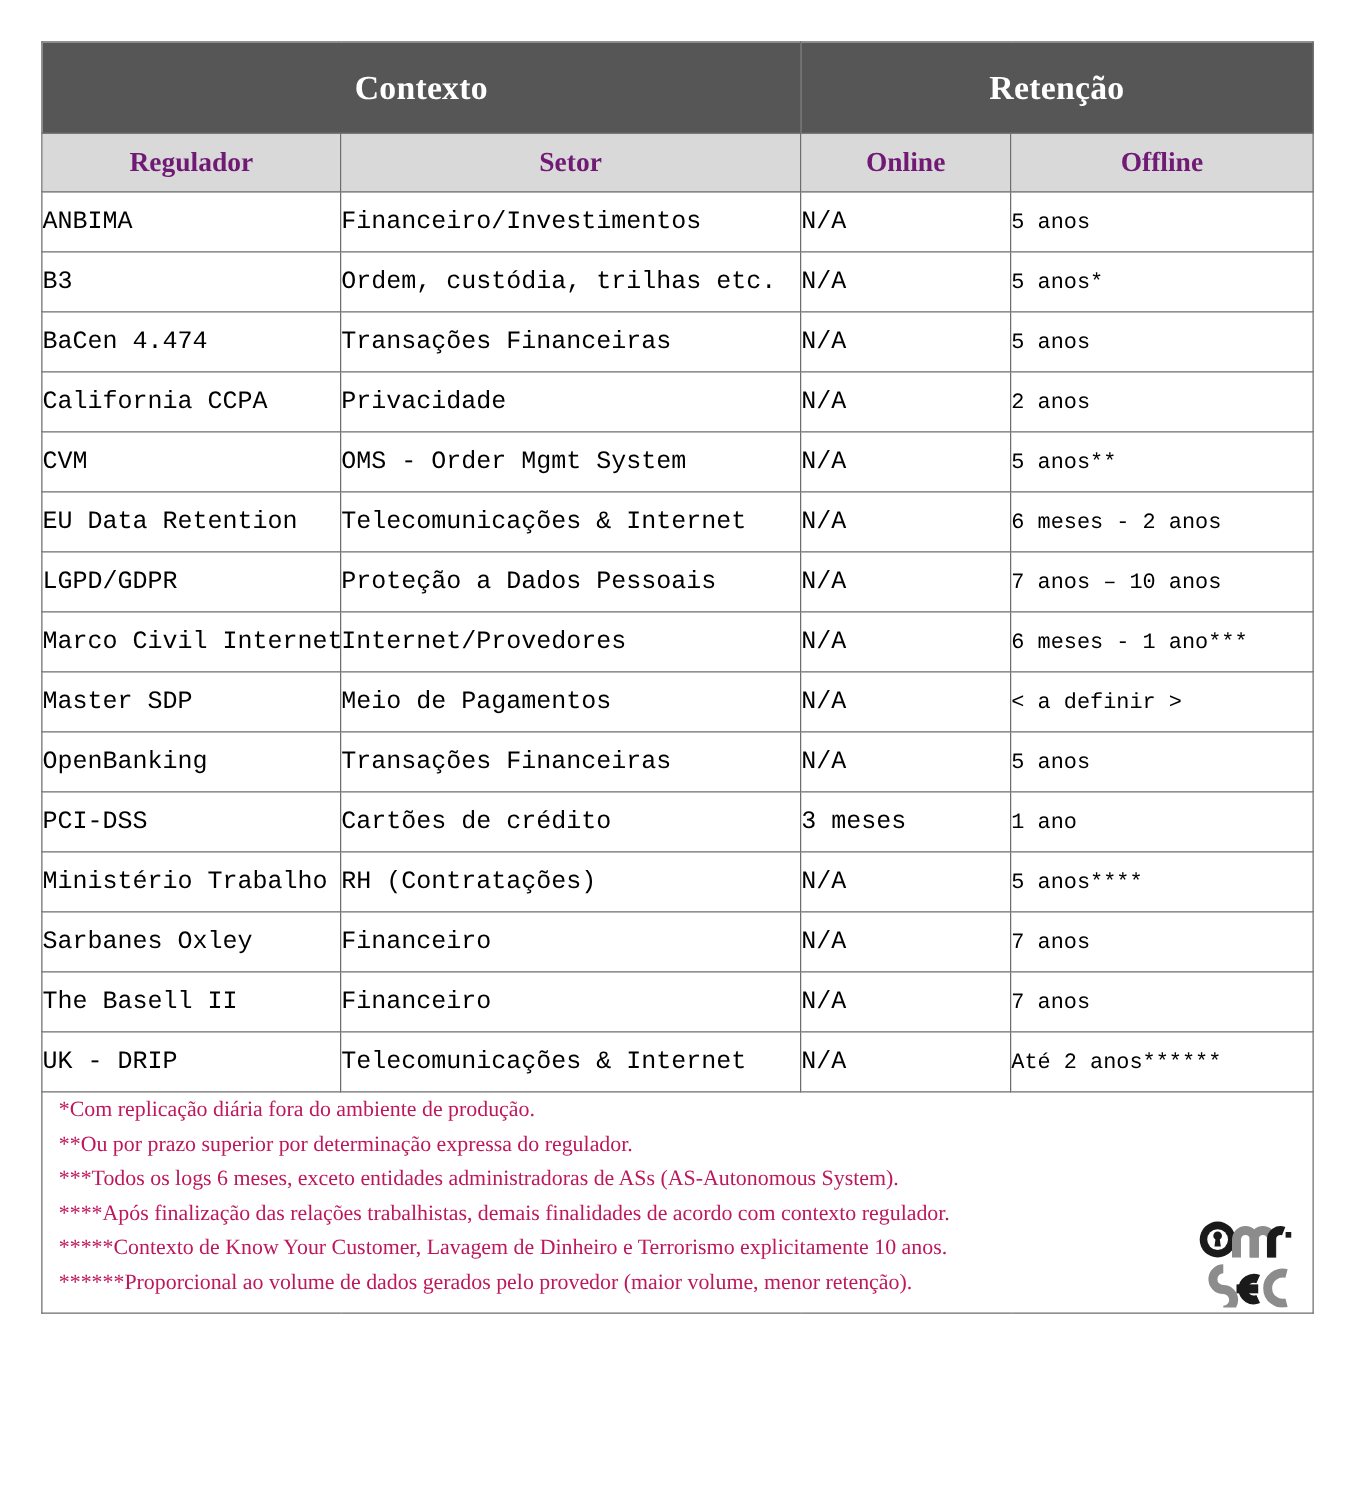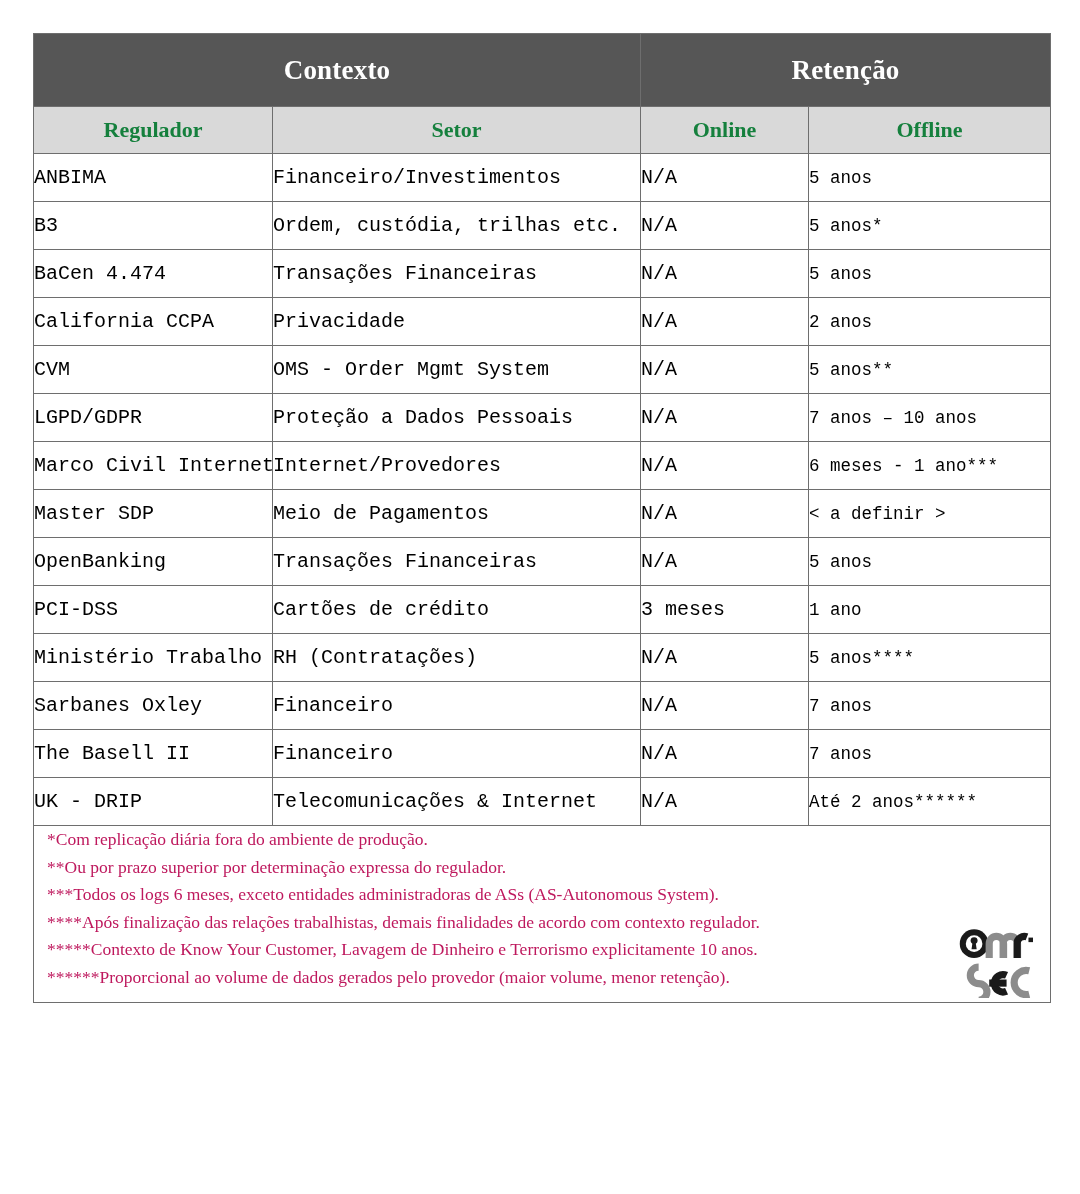--- a/index.html
+++ b/index.html
@@ -56,21 +56,21 @@
     text-align: center;
     letter-spacing: 0.2px;
     border-color: #565656;
   }
   .group-head.ctx { border-right: 1.5px solid #9a9a9a; }
 
   
   .sub-head {
     height: 46px;
     background: #d9d9d9;
-    color: #15803d;
+    color: #701a75;
     font-weight: bold;
     font-size: 22px;
     text-align: center;
   }
 
   
   tbody tr { height: 48px; font-family: Liberation Mono, monospace; }
 
   td.cell {
     font-size: 20px;
@@ -166,20 +166,26 @@
           <td class="cell">N/A</td>
           <td class="cell-offline">2 anos</td>
         </tr>
         <tr>
           <td class="cell">CVM</td>
           <td class="cell">OMS - Order Mgmt System</td>
           <td class="cell">N/A</td>
           <td class="cell-offline">5 anos**</td>
         </tr>
         <tr>
+          <td class="cell">EU Data Retention</td>
+          <td class="cell">Telecomunicações &amp; Internet</td>
+          <td class="cell">N/A</td>
+          <td class="cell-offline">6 meses - 2 anos</td>
+        </tr>
+        <tr>
           <td class="cell">LGPD/GDPR</td>
           <td class="cell">Proteção a Dados Pessoais</td>
           <td class="cell">N/A</td>
           <td class="cell-offline">7 anos – 10 anos</td>
         </tr>
         <tr>
           <td class="cell">Marco Civil Internet</td>
           <td class="cell">Internet/Provedores</td>
           <td class="cell">N/A</td>
           <td class="cell-offline">6 meses - 1 ano***</td>

